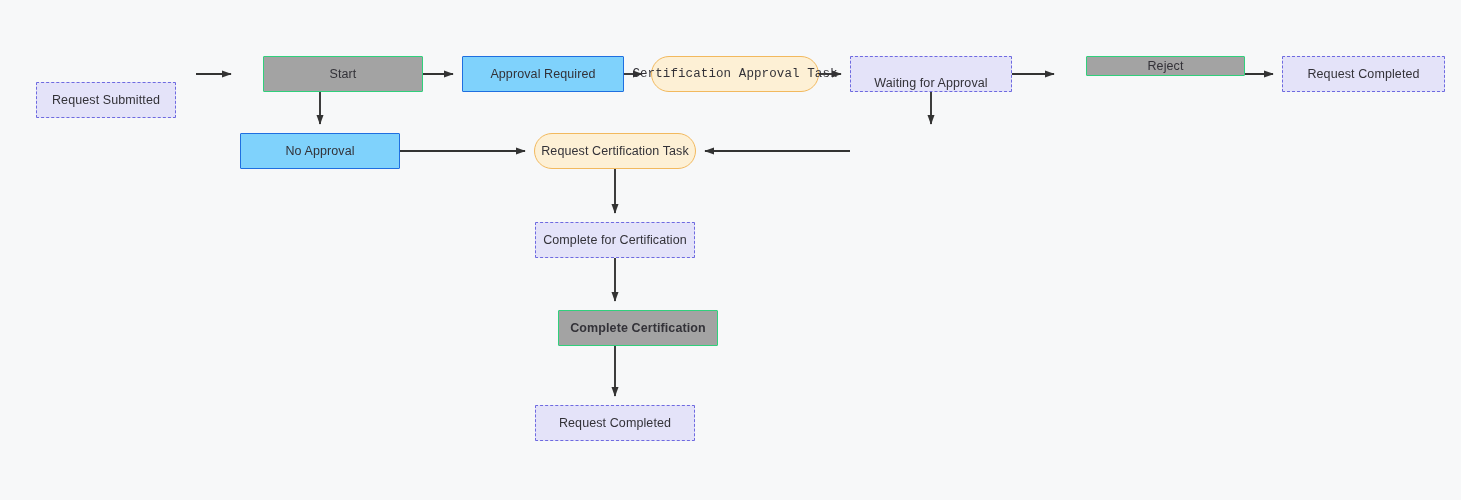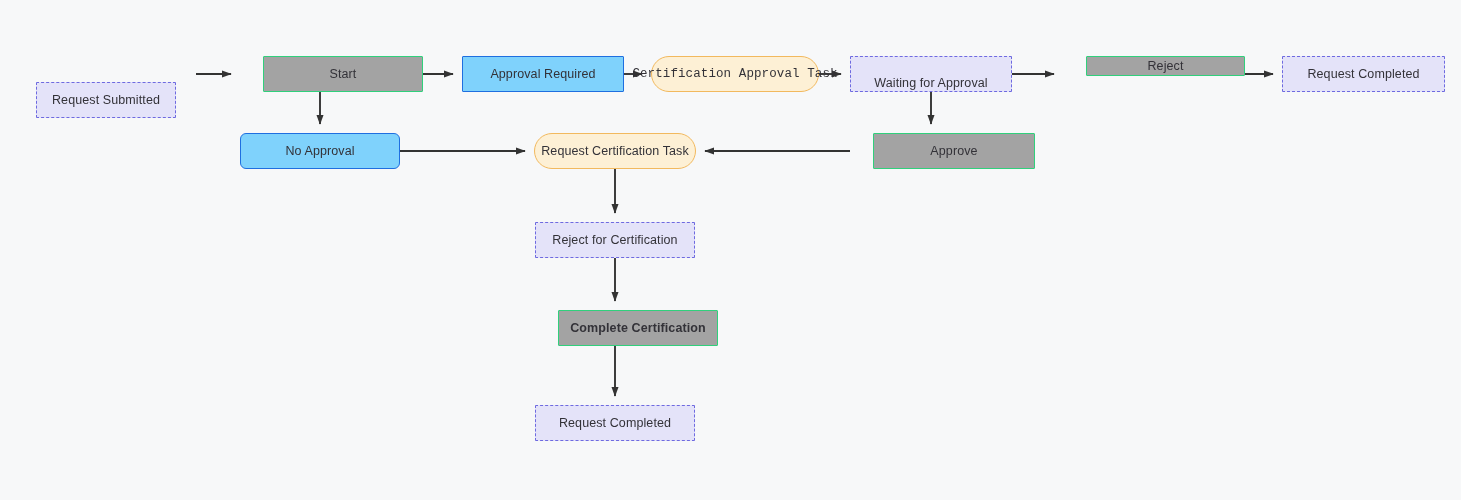--- a/index.html
+++ b/index.html
@@ -130,34 +130,31 @@
   </div>
 
   <div class="node green" style="left:1063px; top:56px; width:159px; height:20px;justify-content:center;">
     <span>Reject</span>
   </div>
 
   <div class="node dashed" style="left:1282px; top:56px; width:163px; height:36px;">
     <span>Request Completed</span>
   </div>
 
-  <div class="node blue" style="left:240px; top:133px; width:160px; height:36px;border-radius:6px;">
+  <div class="node blue" style="left:240px; top:133px; width:160px; height:36px;">
     <span>No Approval</span>
   </div>
 
   <div class="node round" style="left:534px; top:133px; width:162px; height:36px;">
     <span>Request Certification Task</span>
   </div>
 
-  <div class="node green" style="left:850px; top:133px; width:162px; height:36px;">
-    <span>Approve</span>
-  </div>
 
   <div class="node dashed" style="left:535px; top:222px; width:160px; height:36px;">
-    <span>Reject for Certification</span>
+    <span>Complete for Certification</span>
   </div>
 
   <div class="node green" style="left:535px; top:310px; width:160px; height:36px;font-weight:bold;">
     <span>Complete Certification</span>
   </div>
 
   <div class="node dashed" style="left:535px; top:405px; width:160px; height:36px;">
     <span>Request Completed</span>
   </div>
 

